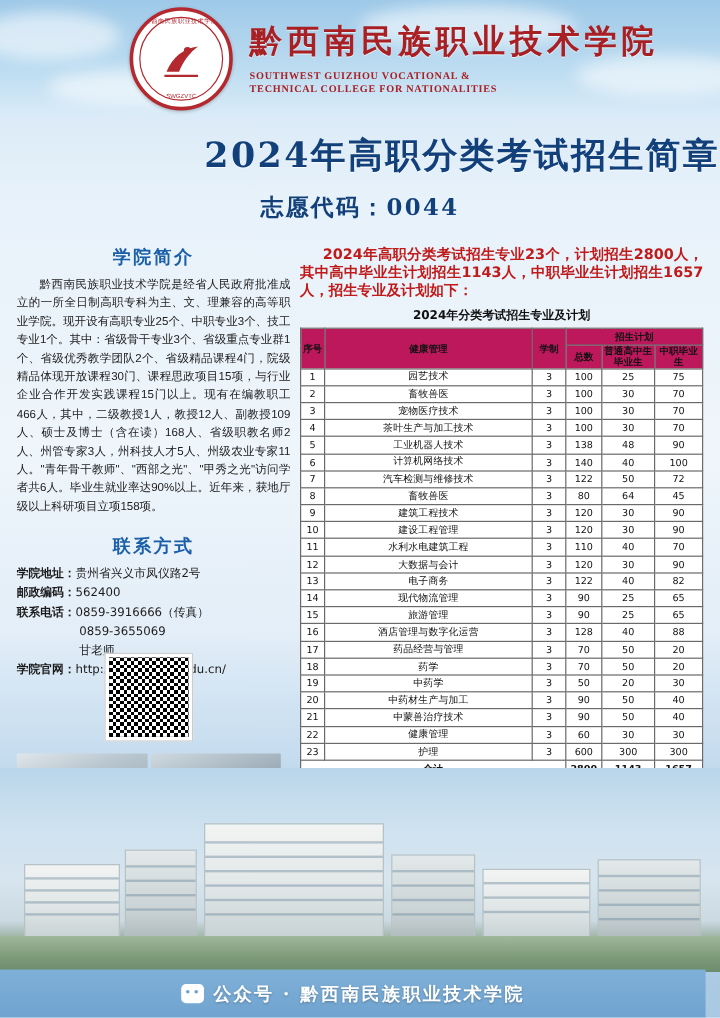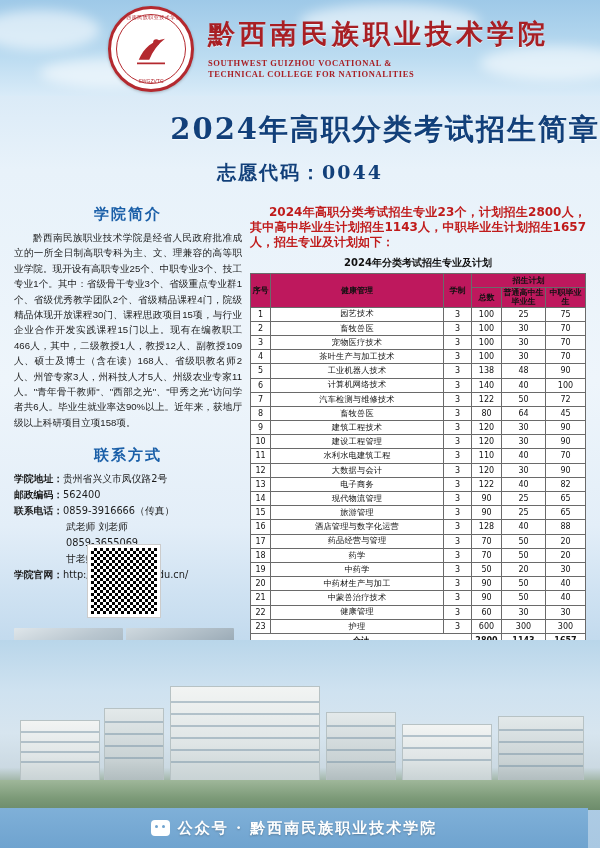--- a/index.html
+++ b/index.html
@@ -310,23 +310,20 @@
         <div>
           <span class="lbl">学院地址：</span><span>贵州省兴义市凤仪路2号</span>
         </div>
         <div>
           <span class="lbl">邮政编码：</span><span>562400</span>
         </div>
         <div>
           <span class="lbl">联系电话：</span><span>0859-3916666（传真）</span>
         </div>
         <div class="indent">
-          <span>武老师 刘老师</span>
-        </div>
-        <div class="indent">
           <span>0859-3655069</span>
         </div>
         <div class="indent">
           <span>甘老师</span>
         </div>
         <div>
           <span class="lbl">学院官网：</span><span>http://www.qxnvc.edu.cn/</span>
         </div>
       </div>
     </div>

